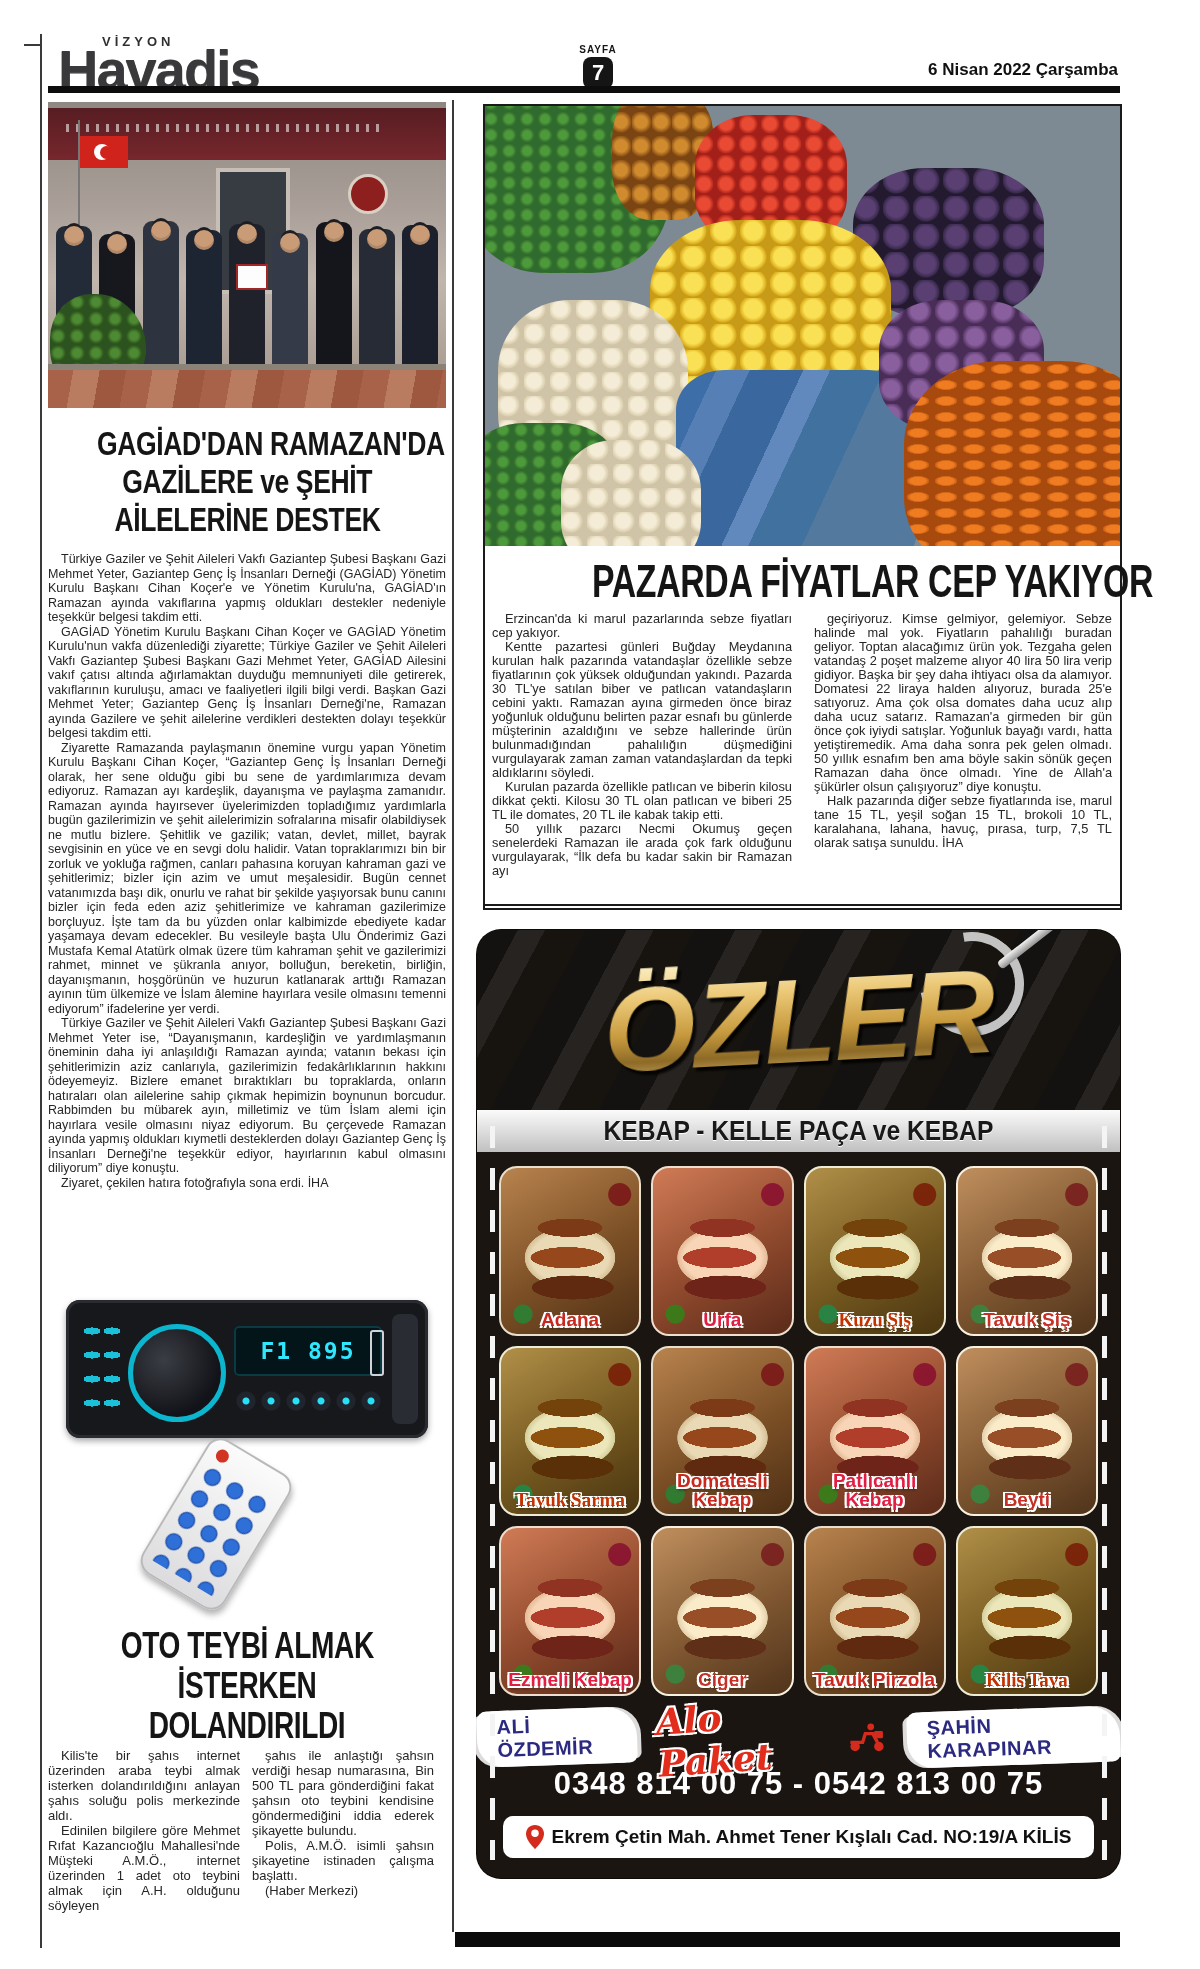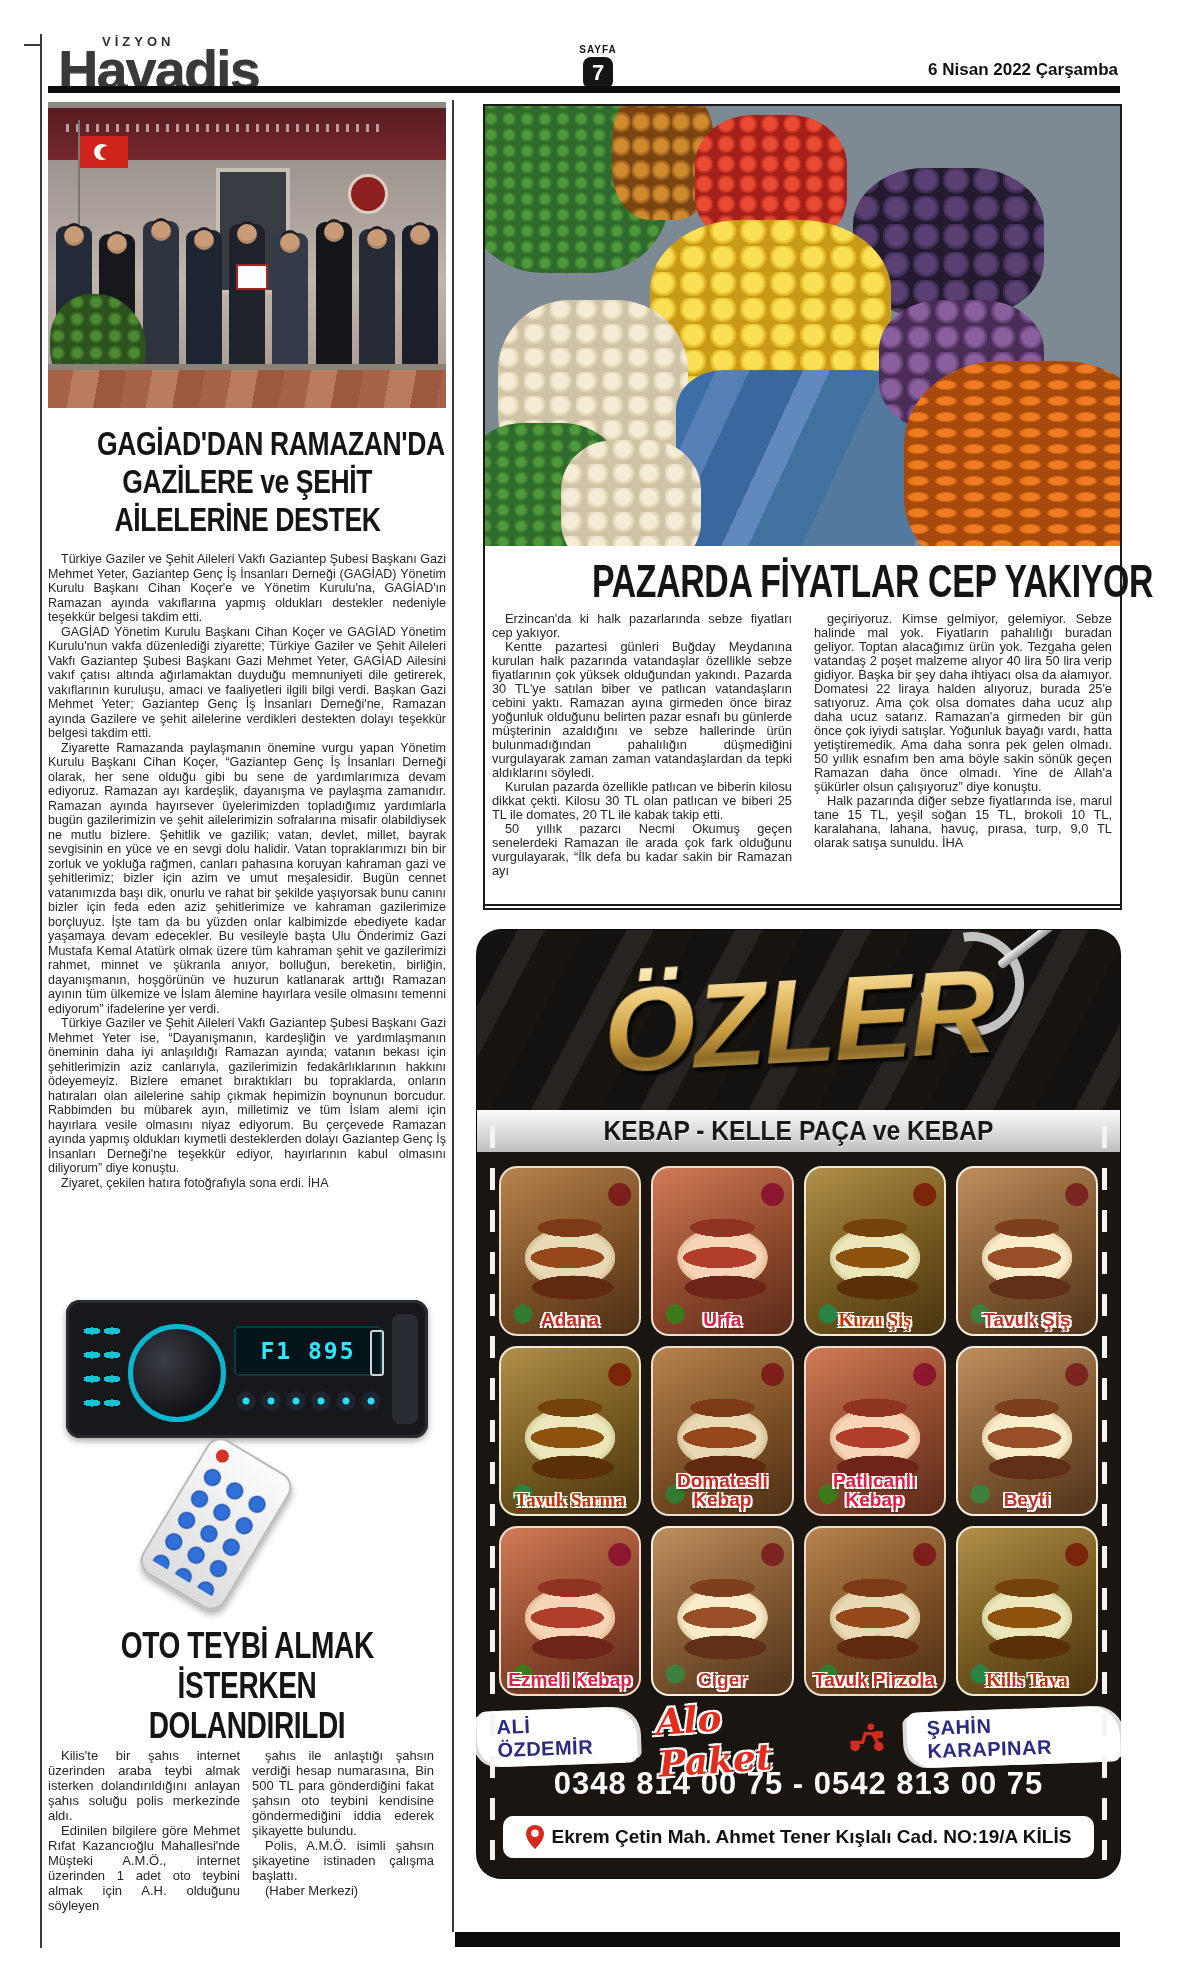--- a/index.html
+++ b/index.html
@@ -262,28 +262,28 @@
     <i class="blob dots-green" style="left:-4%;top:72%;width:26%;height:36%;"></i>
     <i class="blob tarp" style="left:30%;top:60%;width:38%;height:46%;border-radius:20%;"></i>
     <i class="blob dots-violet" style="left:62%;top:44%;width:26%;height:30%;"></i>
     <i class="blob dots-orange" style="left:66%;top:58%;width:40%;height:50%;"></i>
     <i class="blob dots-cream" style="left:12%;top:76%;width:22%;height:30%;"></i>
   </div>
   <div class="abs headline h-pazarda">
     <span class="cond">PAZARDA FİYATLAR CEP YAKIYOR</span>
   </div>
   <div class="abs copy paz-col paz-col1">
-    <p>Erzincan'da ki halk pazarlarında sebze fiyatları cep yakıyor.</p>
+    <p>Erzincan'da ki marul pazarlarında sebze fiyatları cep yakıyor.</p>
     <p>Kentte pazartesi günleri Buğday Meydanına kurulan halk pazarında vatandaşlar özellikle sebze fiyatlarının çok yüksek olduğundan yakındı. Pazarda 30 TL'ye satılan biber ve patlıcan vatandaşların cebini yaktı. Ramazan ayına girmeden önce biraz yoğunluk olduğunu belirten pazar esnafı bu günlerde müşterinin azaldığını ve sebze hallerinde ürün bulunmadığından pahalılığın düşmediğini vurgulayarak zaman zaman vatandaşlardan da tepki aldıklarını söyledi.</p>
     <p>Kurulan pazarda özellikle patlıcan ve biberin kilosu dikkat çekti. Kilosu 30 TL olan patlıcan ve biberi 25 TL ile domates, 20 TL ile kabak takip etti.</p>
     <p>50 yıllık pazarcı Necmi Okumuş geçen senelerdeki Ramazan ile arada çok fark olduğunu vurgulayarak, “İlk defa bu kadar sakin bir Ramazan ayı</p>
   </div>
   <div class="abs copy paz-col paz-col2">
     <p>geçiriyoruz. Kimse gelmiyor, gelemiyor. Sebze halinde mal yok. Fiyatların pahalılığı buradan geliyor. Toptan alacağımız ürün yok. Tezgaha gelen vatandaş 2 poşet malzeme alıyor 40 lira 50 lira verip gidiyor. Başka bir şey daha ihtiyacı olsa da alamıyor. Domatesi 22 liraya halden alıyoruz, burada 25'e satıyoruz. Ama çok olsa domates daha ucuz alıp daha ucuz satarız. Ramazan'a girmeden bir gün önce çok iyiydi satışlar. Yoğunluk bayağı vardı, hatta yetiştiremedik. Ama daha sonra pek gelen olmadı. 50 yıllık esnafım ben ama böyle sakin sönük geçen Ramazan daha önce olmadı. Yine de Allah'a şükürler olsun çalışıyoruz” diye konuştu.</p>
-    <p>Halk pazarında diğer sebze fiyatlarında ise, marul tane 15 TL, yeşil soğan 15 TL, brokoli 10 TL, karalahana, lahana, havuç, pırasa, turp, 9,0 TL olarak satışa sunuldu. İHA</p>
+    <p>Halk pazarında diğer sebze fiyatlarında ise, marul tane 15 TL, yeşil soğan 15 TL, brokoli 10 TL, karalahana, lahana, havuç, pırasa, turp, 7,5 TL olarak satışa sunuldu. İHA</p>
   </div>
   <div class="abs hrule-paz"></div>
 
   <div class="abs ad">
     <i class="ad-dash l"></i>
     <i class="ad-dash r"></i>
     <div class="ad-logo">
       <i class="ladle"></i>
       <i class="ladle-handle"></i>
       <div class="ozler">ÖZLER</div>

